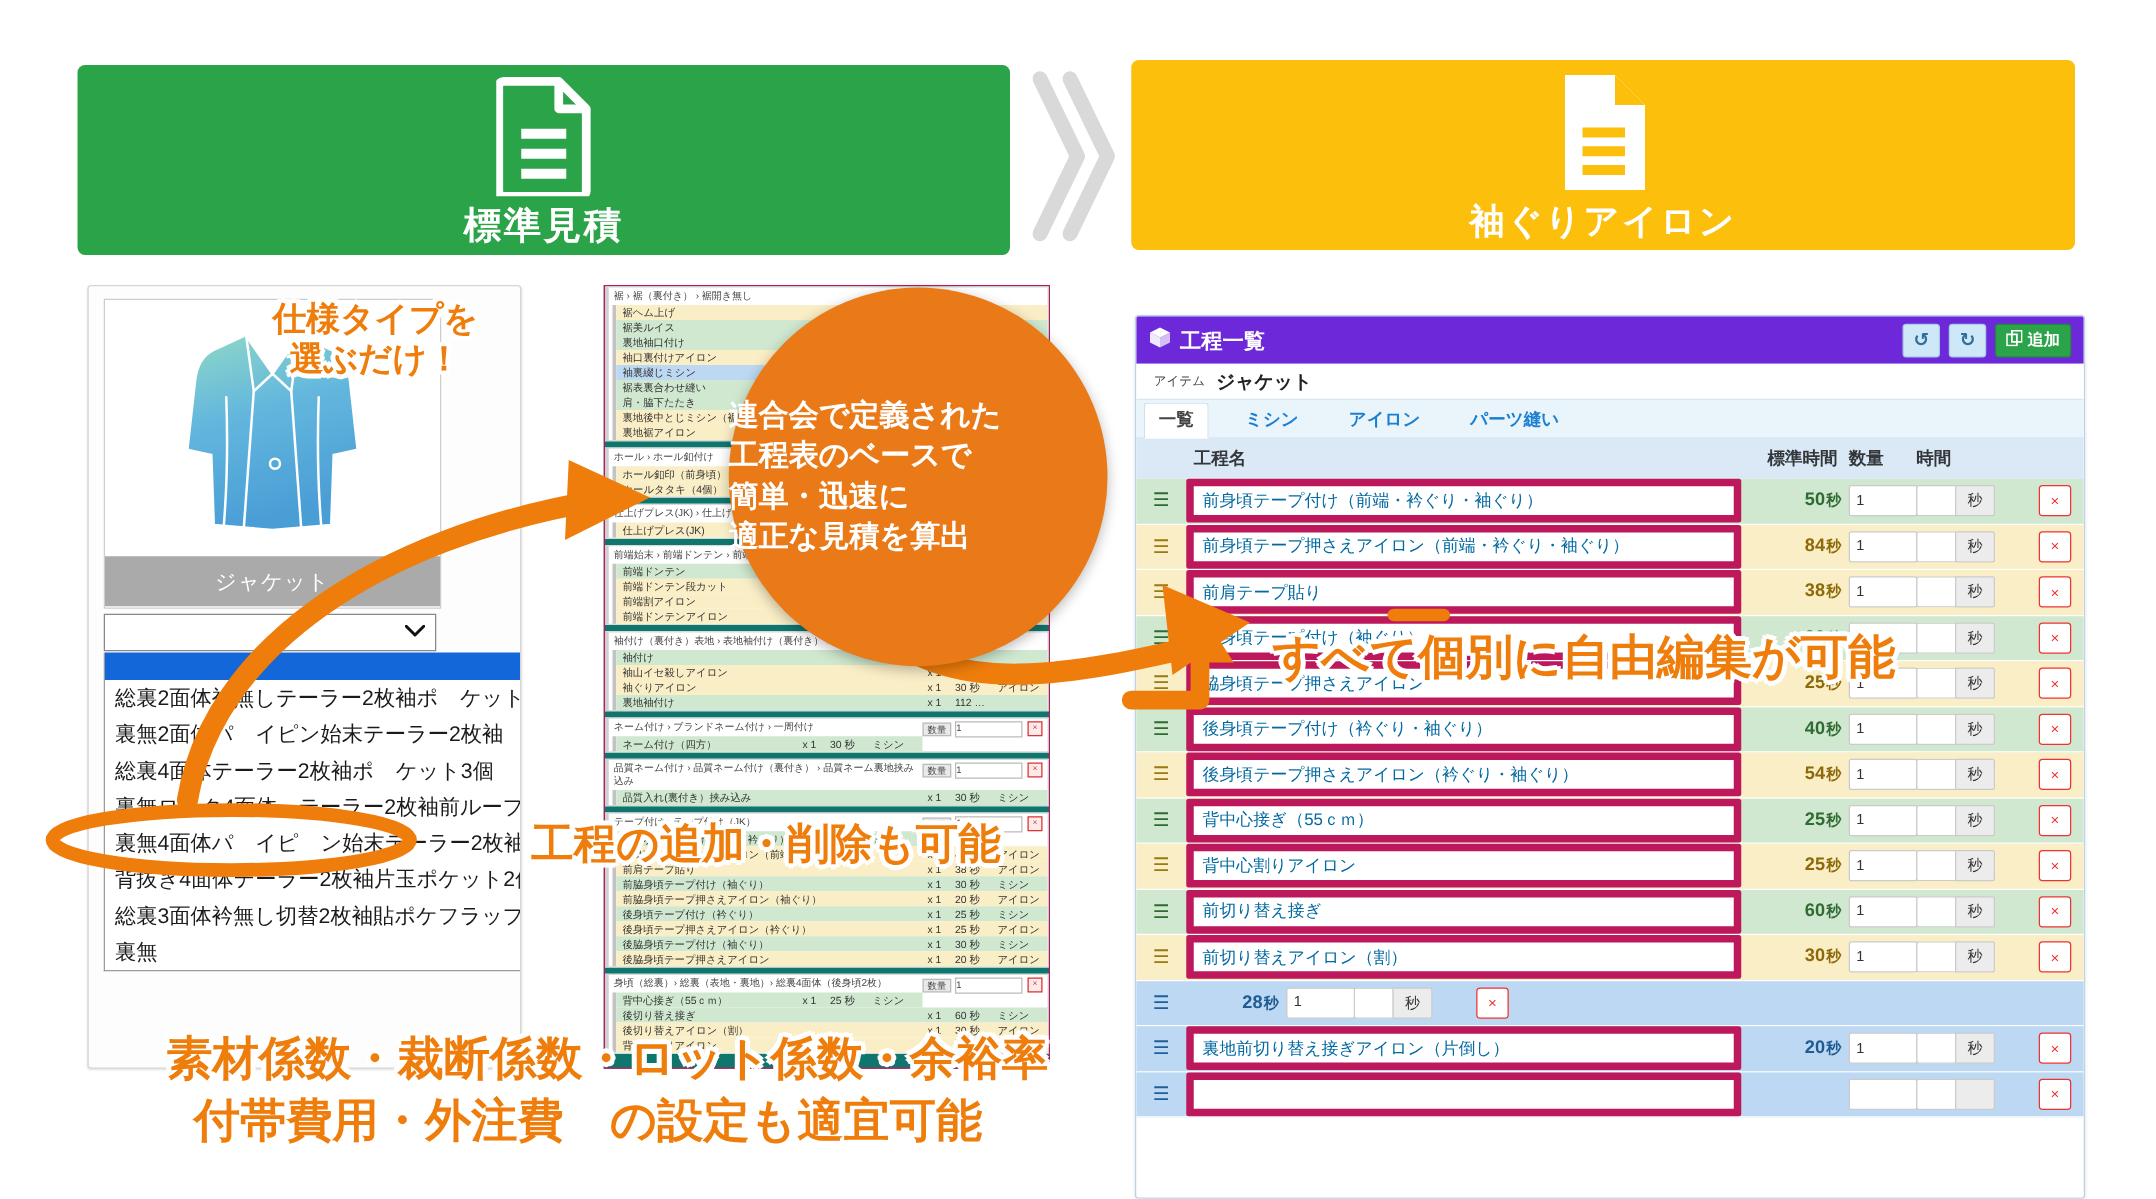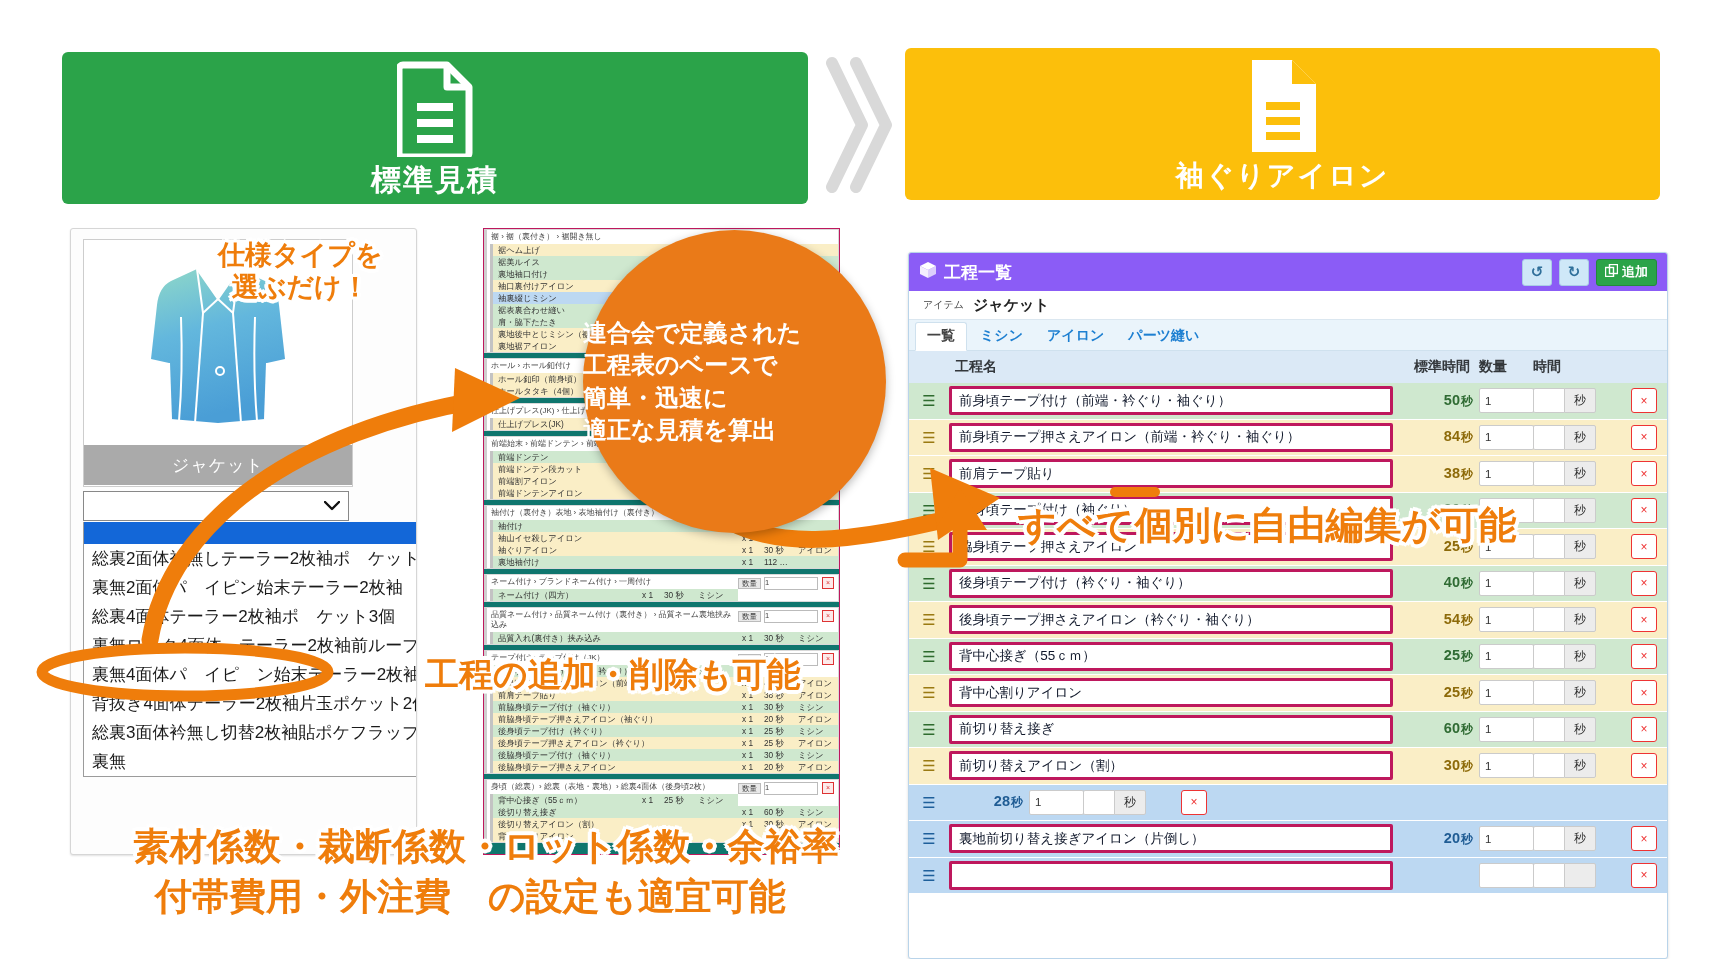--- a/index.html
+++ b/index.html
@@ -65,36 +65,36 @@
   .row-y{background:#faeec6;}
   .row-b{background:#bcd8f2;}
 
   
   .right-panel{
     position:absolute;left:908px;top:252px;width:758px;height:705px;
     background:#fff;border:1px solid #b9d4ea;border-radius:3px;overflow:hidden;
     box-shadow:0 1px 3px rgba(0,0,0,.15);
   }
   .rp-title{
-    height:38px;background:#8b5cf6;color:#fff;display:flex;align-items:center;padding:0 10px;
+    height:38px;background:#6d28d9;color:#fff;display:flex;align-items:center;padding:0 10px;
     font-size:17px;font-weight:700;gap:7px;
   }
   .rp-title .spacer{flex:1;}
   .rp-btn{
     background:#cfe8f8;border:1px solid #a9cde6;border-radius:3px;color:#2f6f9a;
     width:28px;height:25px;display:flex;align-items:center;justify-content:center;font-size:15px;
   }
   .rp-add{
     background:#2ba349;border:1px solid #23893c;border-radius:3px;color:#fff;
     height:25px;display:flex;align-items:center;gap:4px;padding:0 8px;font-size:13px;font-weight:700;
   }
   .rp-sub{height:28px;background:#fff;display:flex;align-items:center;gap:9px;padding:0 14px;border-bottom:1px solid #dbe7f0;}
   .rp-sub .lbl{font-size:10px;color:#444;}
   .rp-sub .val{font-size:15px;font-weight:700;color:#222;}
-  .rp-tabs{height:30px;background:#eaf4fb;display:flex;align-items:flex-end;padding-left:6px;gap:2px;border-bottom:1px solid #cfe1ee;}
+  .rp-tabs{height:30px;background:#eaf4fb;display:flex;align-items:flex-end;padding-left:6px;gap:18px;border-bottom:1px solid #cfe1ee;}
   .rp-tab{padding:4px 11px 5px;font-size:14px;font-weight:700;color:#1d7fd1;}
   .rp-tab.active{background:#fff;border:1px solid #cfe1ee;border-bottom:1px solid #fff;border-radius:3px 3px 0 0;color:#444;margin-bottom:-1px;}
   .rp-head{height:32px;background:#dbe9f6;display:flex;align-items:center;font-size:14px;font-weight:700;color:#33373b;}
   .rp-head .c-drag{width:40px;}
   .rp-head .c-name{flex:1;padding-left:6px;}
   .rp-head .c-std{width:74px;text-align:center;}
   .rp-head .c-qty{width:54px;text-align:left;}
   .rp-head .c-time{width:88px;text-align:left;}
   .rp-head .c-del{width:46px;}
 
@@ -102,22 +102,22 @@
   .rp-row.g{background:#cfe8cf;}
   .rp-row.y{background:#faeec6;}
   .rp-row.b{background:#bcd8f2;}
   .rp-row .c-drag{width:40px;display:flex;align-items:center;justify-content:center;}
   .rp-row .grip{font-size:15px;line-height:1;letter-spacing:0;}
   .rp-row.g .grip{color:#2e6b2e;}
   .rp-row.y .grip{color:#9a7a12;}
   .rp-row.b .grip{color:#1e5f9b;}
   .rp-row .c-name{flex:1;padding-right:6px;}
   .rp-row .namebox{
-    background:#fff;border:3px solid #be185d;border-radius:2px;height:23px;display:flex;align-items:center;
-    padding:0 7px;font-size:13.5px;color:#0f172a;
+    background:#fff;border:6px solid #be185d;border-radius:2px;height:23px;display:flex;align-items:center;
+    padding:0 7px;font-size:13.5px;color:#0369a1;
   }
   .rp-row .c-std{width:74px;text-align:right;padding-right:6px;font-size:14.5px;font-weight:700;}
   .rp-row.g .c-std{color:#2f6b33;}
   .rp-row.y .c-std{color:#8d6a09;}
   .rp-row.b .c-std{color:#1f5c94;}
   .rp-row .c-std .u{font-size:12px;font-weight:700;margin-left:1px;}
   .rp-row .c-qty{width:54px;}
   .rp-row .qtybox{background:#fff;border:1px solid #cbcbcb;border-radius:2px;height:23px;width:48px;display:flex;align-items:center;padding-left:5px;font-size:11.5px;color:#333;}
   .rp-row .c-time{width:88px;display:flex;align-items:center;gap:0;}
   .rp-row .timebox{background:#fff;border:1px solid #cbcbcb;border-right:none;border-radius:2px 0 0 2px;height:23px;width:30px;}

